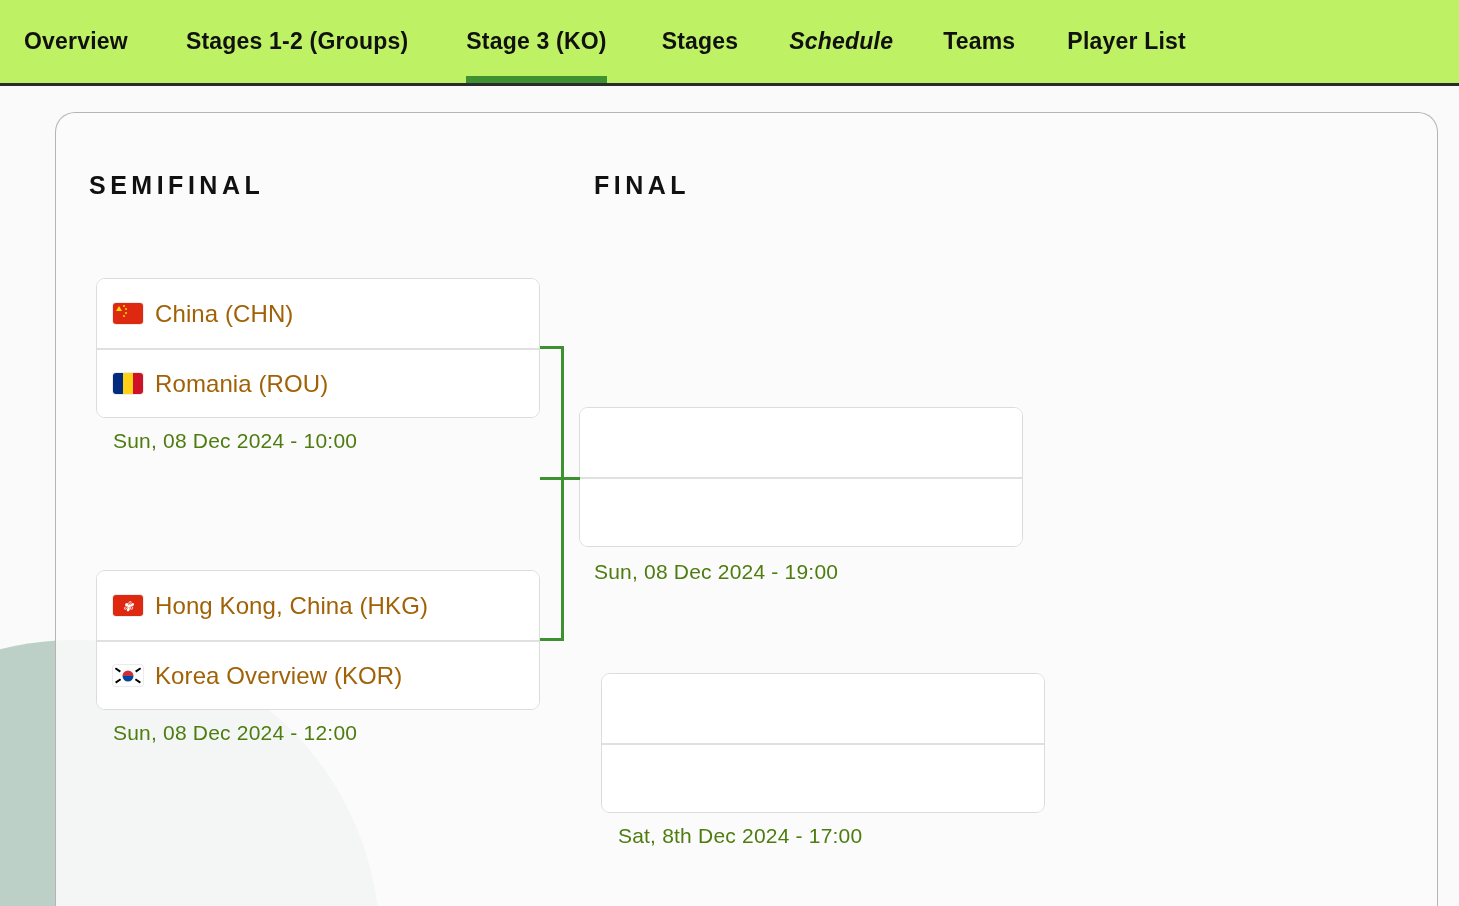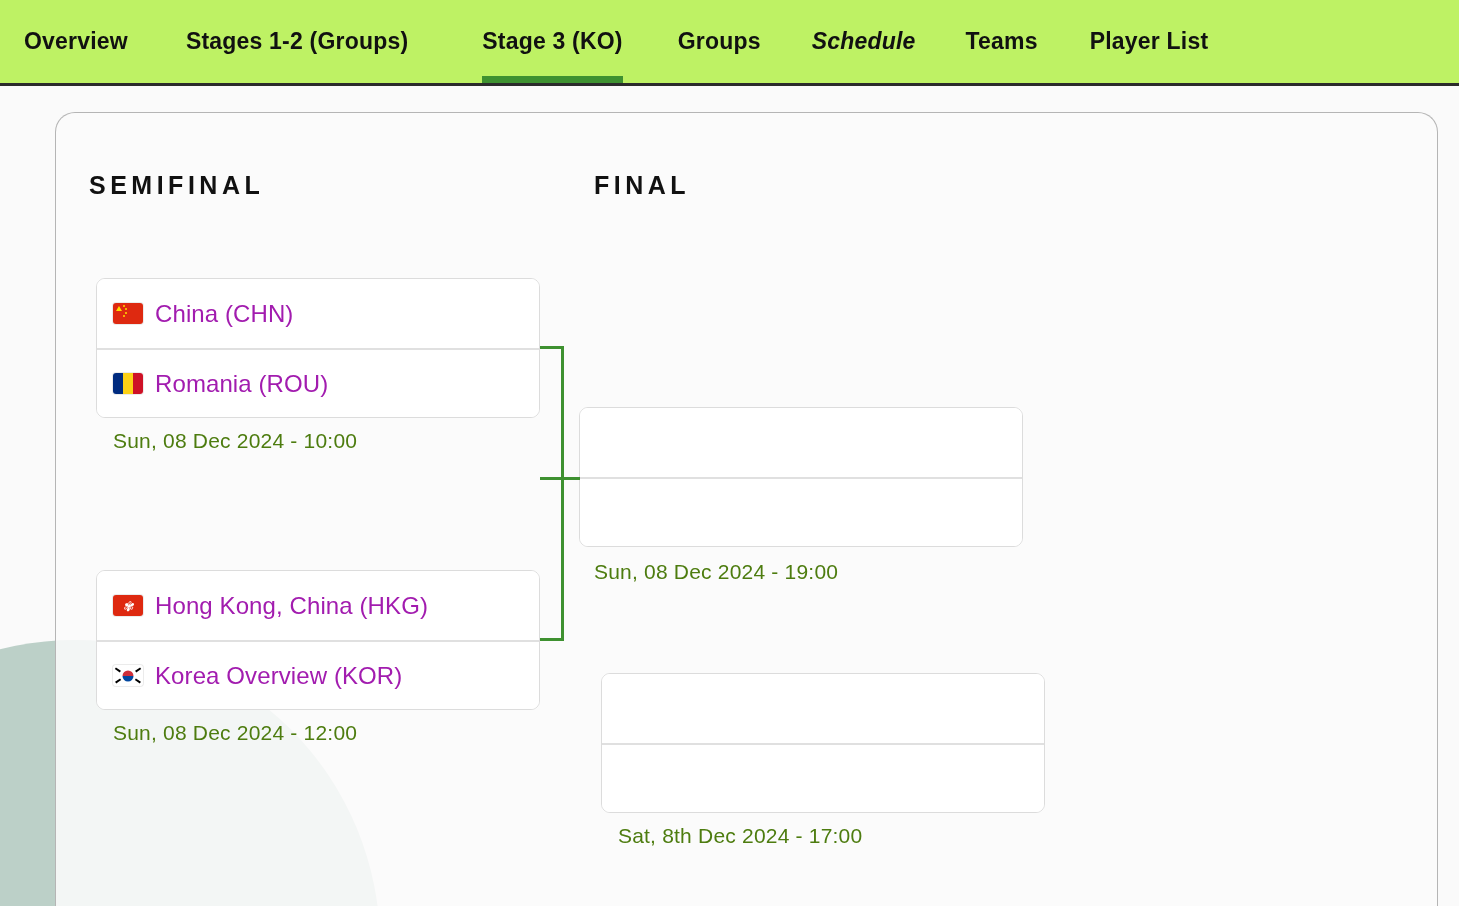--- a/index.html
+++ b/index.html
@@ -190,21 +190,21 @@
     background: #000000;
     width: 6px; height: 1.5px;
   }
   .flag-kor .k1 { left: 2px; top: 4px; transform: rotate(34deg); }
   .flag-kor .k2 { left: 2px; top: 15px; transform: rotate(-34deg); }
   .flag-kor .k3 { left: 22px; top: 4px; transform: rotate(-34deg); }
   .flag-kor .k4 { left: 22px; top: 15px; transform: rotate(34deg); }
 
   .team-name {
     font-size: 24px;
-    color: #a21caf;
+    color: #a16207;
     white-space: nowrap;
     letter-spacing: 0.1px;
   }
 
   .match-date {
     position: absolute;
     font-size: 21px;
     color: #4d7c0f;
     white-space: nowrap;
     letter-spacing: 0.2px;
@@ -244,26 +244,26 @@
 
   <nav class="tabbar">
     <div class="tab" style="margin-left:24px;">
       <span>Overview</span>
       <span class="tab-underline"></span>
     </div>
     <div class="tab" style="margin-left:58px;">
       <span>Stages 1-2 (Groups)</span>
       <span class="tab-underline"></span>
     </div>
-    <div class="tab active" style="margin-left:74px;">
+    <div class="tab active" style="margin-left:58px;">
       <span>Stage 3 (KO)</span>
       <span class="tab-underline"></span>
     </div>
     <div class="tab" style="margin-left:55px;">
-      <span>Groups</span>
+      <span>Stages</span>
       <span class="tab-underline"></span>
     </div>
     <div class="tab" style="margin-left:51px;font-style:italic;">
       <span>Schedule</span>
       <span class="tab-underline"></span>
     </div>
     <div class="tab" style="margin-left:50px;">
       <span>Teams</span>
       <span class="tab-underline"></span>
     </div>

